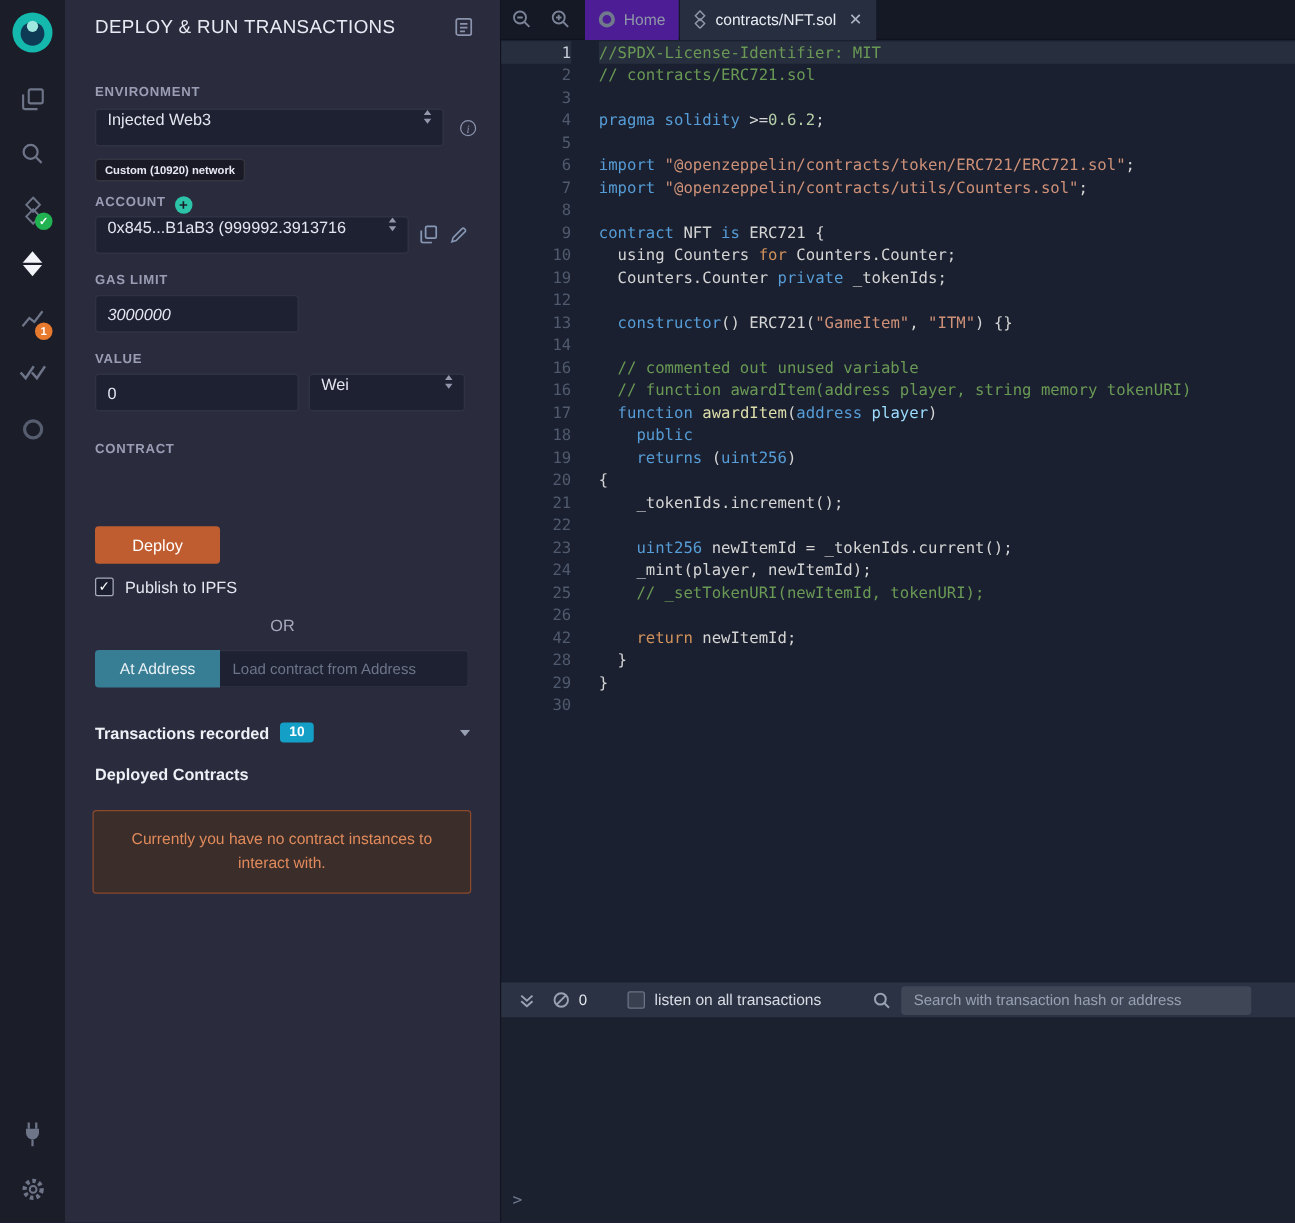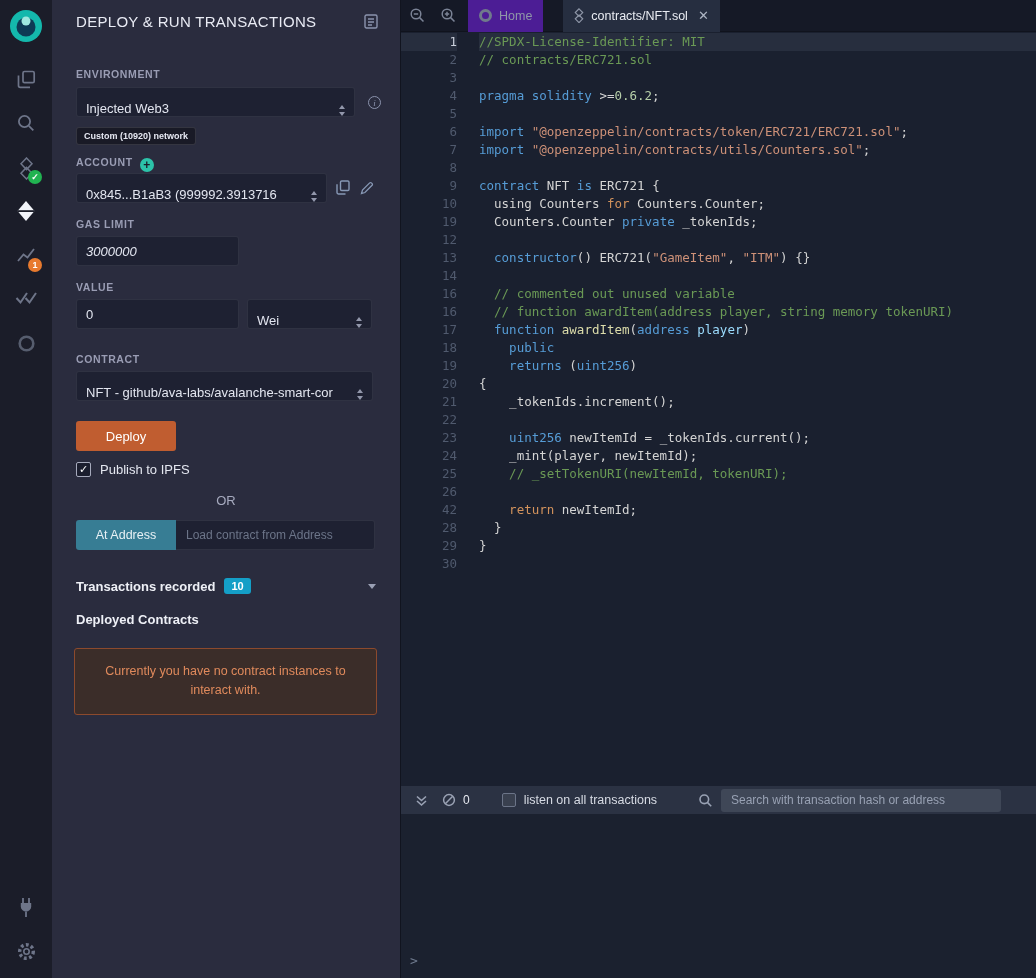--- a/index.html
+++ b/index.html
@@ -15,21 +15,21 @@
   .badge-check{left:28px;top:170px;width:14px;height:14px;background:#21b351;font-size:9px}
   .badge-count{left:28px;top:258px;width:14px;height:14px;background:#e87a2e}
 
   
   .panel{position:absolute;left:52px;top:0;width:348px;height:978px;background:#2a2c3e}
   .panel .abs{position:absolute}
   .panel-title{left:24px;top:13px;font-size:15px;letter-spacing:.3px;color:#e9ebf4}
   .title-icon{left:312px;top:14px;color:#8b93ad}
   .lbl{font-size:10.5px;letter-spacing:.6px;color:#9a9db4;font-weight:bold}
   .sel,.inp{background:#1e2132;border:1px solid rgba(255,255,255,.08);border-radius:3px;height:30px;
-    display:flex;align-items:flex-end;padding:0 9px;font-size:13px;color:#e3e6f0;cursor:pointer;overflow:hidden;white-space:nowrap}
+    display:flex;align-items:flex-start;padding:0 9px;font-size:13px;color:#e3e6f0;cursor:pointer;overflow:hidden;white-space:nowrap}
   .sel .txt{flex:1;overflow:hidden;text-overflow:clip;white-space:nowrap}
   .updown{display:inline-flex;flex-direction:column;gap:3px;margin-left:6px}
   .updown i{display:block;width:0;height:0;border-left:3.5px solid transparent;border-right:3.5px solid transparent}
   .updown i.u{border-bottom:4px solid #9297ab}
   .updown i.d{border-top:4px solid #9297ab}
   .info-i{width:13px;height:13px;border:1px solid #8b93ad;border-radius:50%;color:#8b93ad;font-size:9px;
     display:flex;align-items:center;justify-content:center;font-family:"Liberation Serif",serif;font-style:italic}
   .net-badge{background:#191a26;border:1px solid rgba(255,255,255,.12);border-radius:3px;color:#e6e8f2;
     font-size:9px;font-weight:bold;padding:3px 7px;display:inline-block}
   .plus-circ{width:14px;height:14px;border-radius:50%;background:#2cc3a9;color:#1b1d29;font-size:12px;font-weight:bold;
@@ -52,21 +52,21 @@
   .h2{font-size:13px;font-weight:bold;color:#eef0f6}
   .alert{left:22px;top:648px;width:303px;background:#3b2d29;border:1px solid #8c4a2d;border-radius:3px;
     color:#e08a5c;font-size:12.5px;line-height:1.55;text-align:center;padding:13px 28px}
 
   
   .main{position:absolute;left:400px;top:0;width:636px;height:978px;background:#1a202f;border-left:1px solid #11141f}
   .tabbar{position:absolute;left:0;top:0;width:636px;height:32px;background:#151926;display:flex;align-items:center;border-bottom:1px solid #10131d}
   .zoombtn{width:24px;height:24px;display:flex;align-items:center;justify-content:center;color:#7b8396;cursor:pointer}
   .tab{height:32px;display:flex;align-items:center;gap:7px;padding:0 11px;font-size:12.5px;cursor:pointer}
   .tab.inactive{background:#4c1d95;color:#8f97a8;margin-left:8px}
-  .tab.active{background:#262e40;color:#e9ecf2;margin-left:20px}
+  .tab.active{background:#262e40;color:#e9ecf2;margin-left:1px}
   .tab .close{color:#aeb6c4;font-size:13px;margin-left:3px;cursor:pointer}
   .donut{width:13px;height:13px;border-radius:50%;border:3px solid #707a8c}
   .editor{position:absolute;left:0;top:32px;width:636px;height:754px;display:flex;
     font-family:"DejaVu Sans Mono",monospace;font-size:12.5px;line-height:18px;padding-top:1px}
   .gutter{width:78px;flex:none;text-align:right;padding-right:22px;color:#505a6e}
   .codecol{flex:1;white-space:pre;color:#d4d4d4;overflow:hidden}
   .ln,.code-row{height:18px}
   .ln.active{background:#272e3e;color:#c8cdd8}
   .code-row.active{background:#272e3e}
   .tok-c{color:#6A9955}.tok-k{color:#569CD6}.tok-s{color:#CE9178}.tok-num{color:#B5CEA8}
@@ -205,27 +205,20 @@
   <input class="abs inp" style="left: 24px; top: 299px; width: 163px;" value="0">
   <div class="abs sel" style="left:195px;top:299px;width:125px">
     <span class="txt">Wei</span>
     <span class="updown">
         <i class="u"></i>
         <i class="d"></i>
       </span>
   </div>
 
   <div class="abs lbl" style="left:24px;top:353px">CONTRACT</div>
-  <div class="abs sel" style="left:24px;top:371px;width:297px">
-    <span class="txt">NFT - github/ava-labs/avalanche-smart-cor</span>
-    <span class="updown">
-        <i class="u"></i>
-        <i class="d"></i>
-      </span>
-  </div>
 
   <button class="abs btn btn-deploy" style="left:24px;top:421px">Deploy</button>
 
   <div class="abs" style="left:24px;top:462px;display:flex;align-items:center;gap:9px">
     <span class="chk">✓</span>
     <span style="font-size:13px;color:#e4e7f0">Publish to IPFS</span>
   </div>
 
   <div class="abs or" style="left:0;top:493px">OR</div>
 

